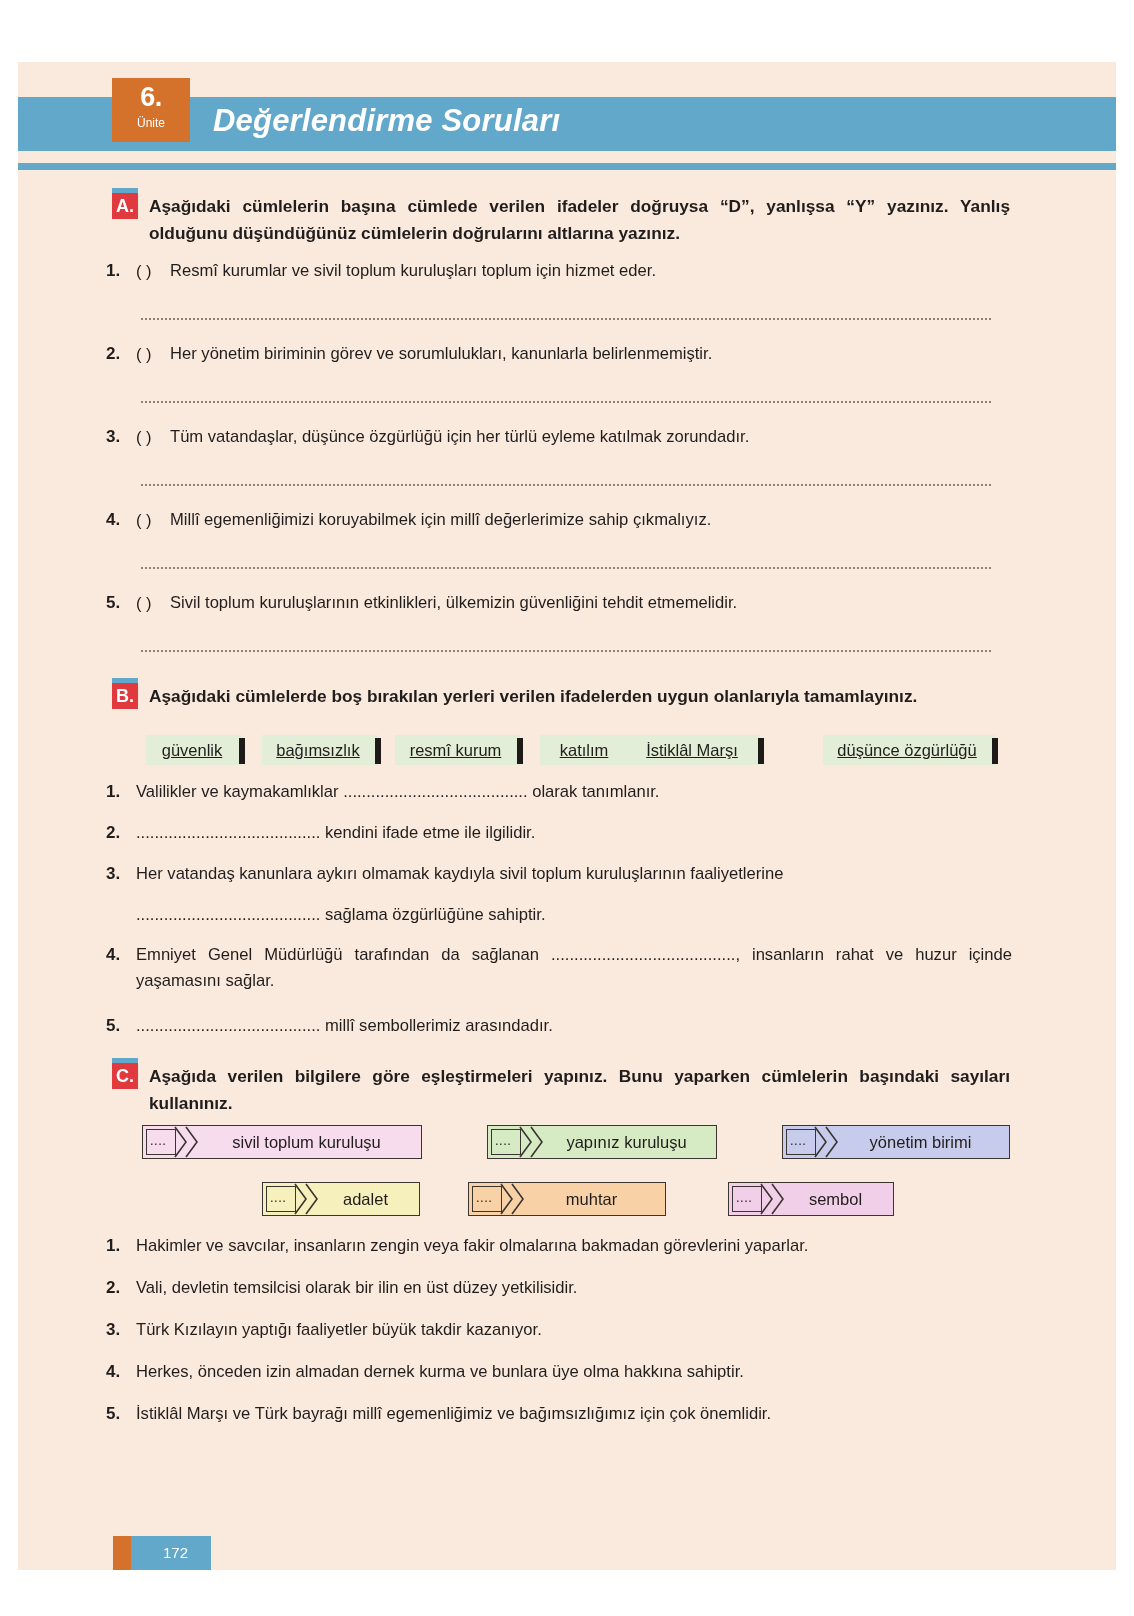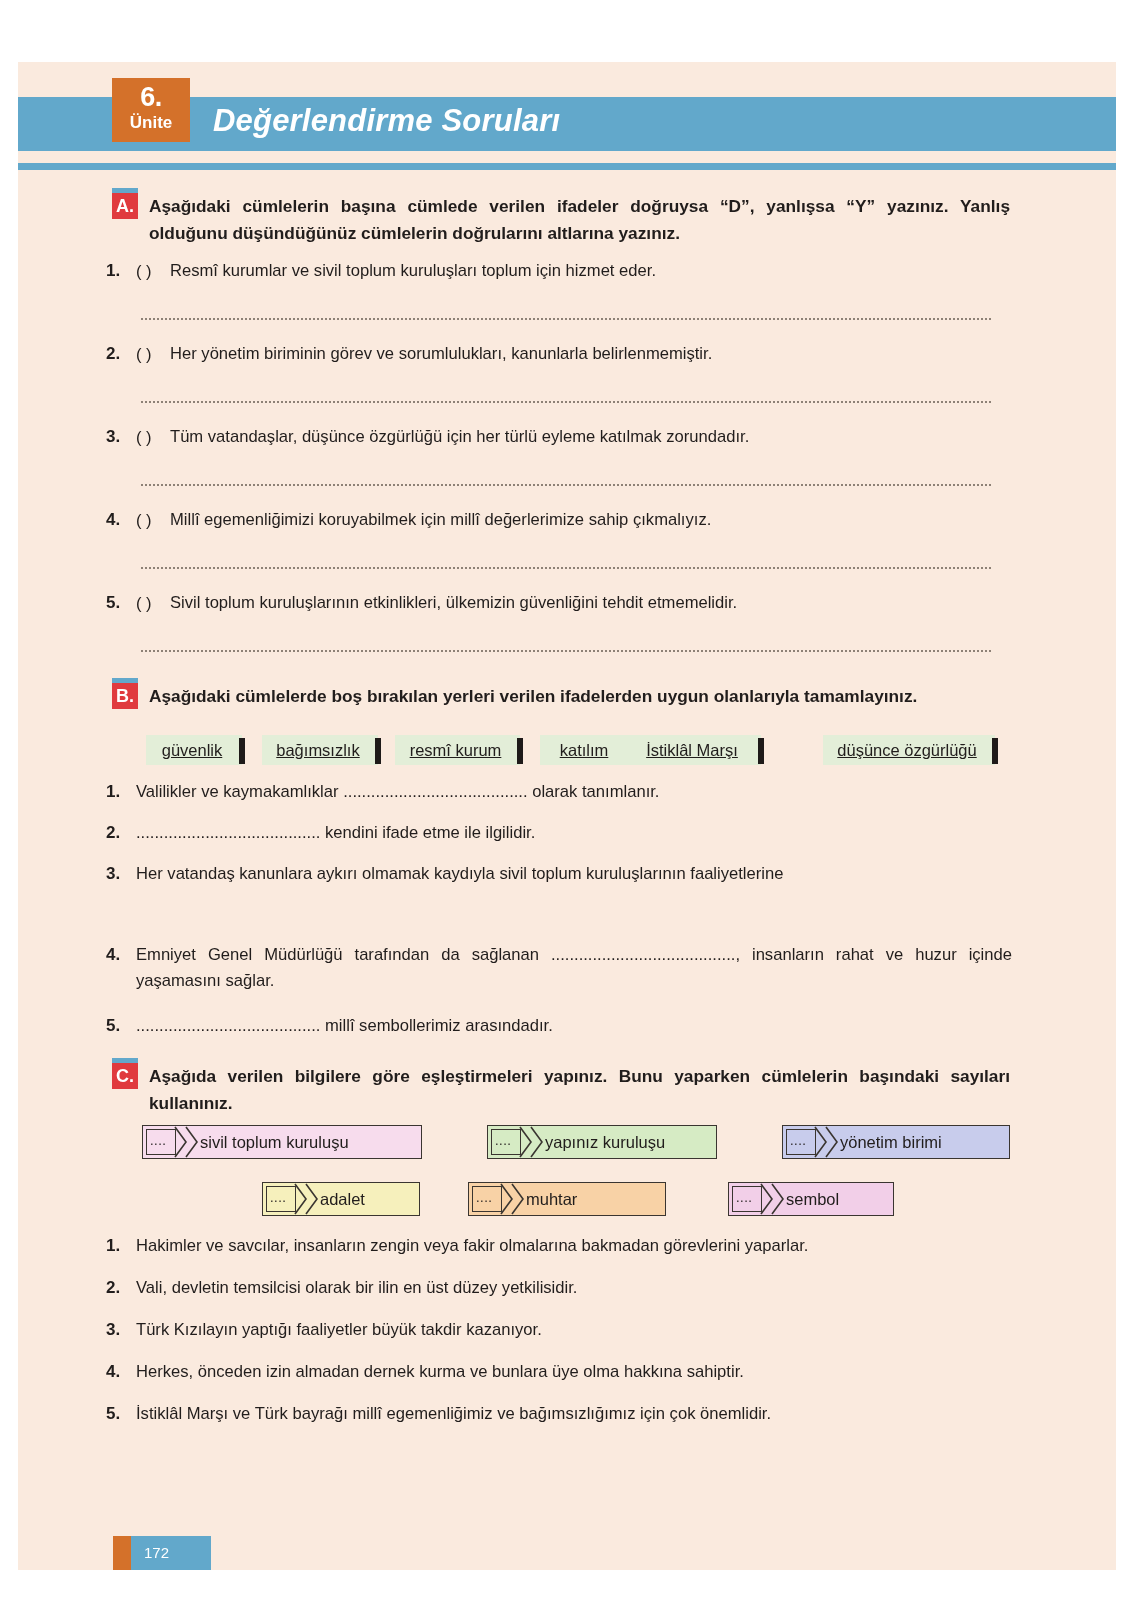--- a/index.html
+++ b/index.html
@@ -71,22 +71,22 @@
   .unit-num {
     display: block;
     font-size: 27px;
     font-weight: bold;
     line-height: 31px;
     padding-top: 4px;
     letter-spacing: -0.5px;
   }
   .unit-word {
     display: block;
-    font-size: 17px;
-    font-weight: bold;
+    font-size: 12px;
+    font-weight: normal;
     line-height: 20px;
   }
   .header-title {
     position: absolute;
     left: 213px; top: 103px;
     font-size: 31px;
     font-weight: bold;
     font-style: italic;
     color: #ffffff;
     letter-spacing: 0.2px;
@@ -221,20 +221,21 @@
   .ac-chev {
     flex: 0 0 auto;
     width: 26px;
     height: 34px;
     position: relative;
     margin-left: -2px;
   }
   .ac-chev svg { display:block; }
   .ac-label {
     flex: 1 1 auto;
+    text-align: center;
     font-size: 16.5px;
     color: #211d1c;
     white-space: nowrap;
     padding-right: 8px;
   }
 
   
   .footer-tab {
     position: absolute;
     left: 113px; bottom: 46px;
@@ -243,21 +244,21 @@
     z-index: 45;
   }
   .footer-box {
     position: absolute;
     left: 131px; bottom: 46px;
     width: 80px; height: 34px;
     background: #62a8cb;
     color: #ffffff;
     font-size: 15px;
     line-height: 34px;
-    padding-left: 13px;
+    padding-left: 32px;
     box-sizing: border-box;
     z-index: 45;
   }
 </style>
 </head>
 <body>
 
 <div class="page">
 
   <div class="header-band"></div>
@@ -347,20 +348,23 @@
       <div class="q-text">Valilikler ve kaymakamlıklar ........................................ olarak tanımlanır.</div>
     </div>
     <div class="q-row" style="left:106px; top:820px; width:906px;">
       <div class="q-num">2.</div>
       <div class="q-text">........................................ kendini ifade etme ile ilgilidir.</div>
     </div>
     <div class="q-row" style="left:106px; top:861px; width:906px;">
       <div class="q-num">3.</div>
       <div class="q-text">Her vatandaş kanunlara aykırı olmamak kaydıyla sivil toplum kuruluşlarının faaliyetlerine</div>
     </div>
+    <div class="q-row" style="left:136px; top:902px; width:876px;">
+      <div class="q-text">........................................ sağlama özgürlüğüne sahiptir.</div>
+    </div>
     <div class="q-row" style="left:106px; top:942px; width:906px;">
       <div class="q-num">4.</div>
       <div class="q-text">Emniyet Genel Müdürlüğü tarafından da sağlanan ........................................, insanların rahat ve huzur içinde yaşamasını sağlar.</div>
     </div>
     <div class="q-row" style="left:106px; top:1013px; width:906px;">
       <div class="q-num">5.</div>
       <div class="q-text">........................................ millî sembollerimiz arasındadır.</div>
     </div>
 
     <div class="sec-head" style="left:112px; top:1063px; width:898px;">

